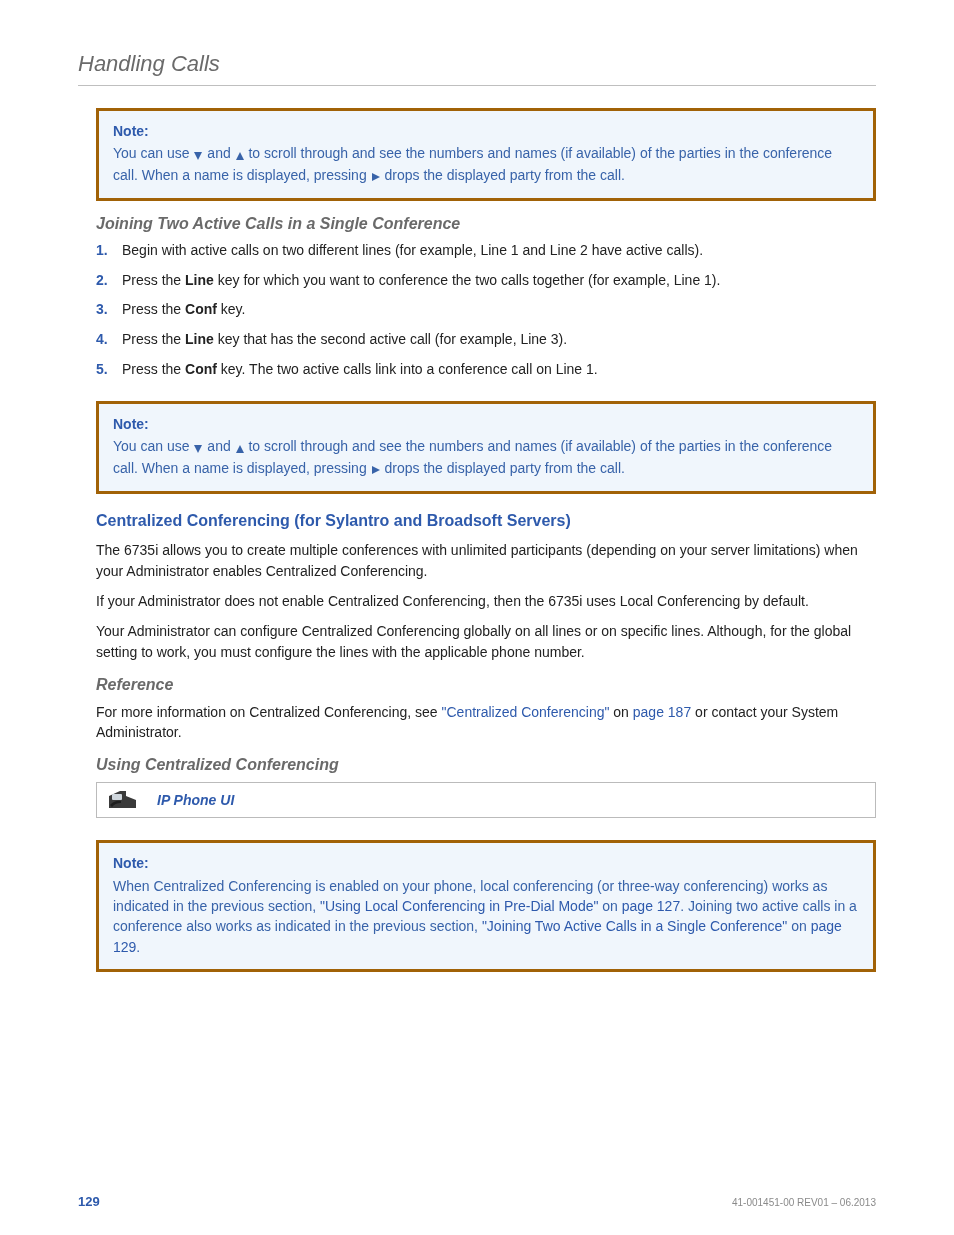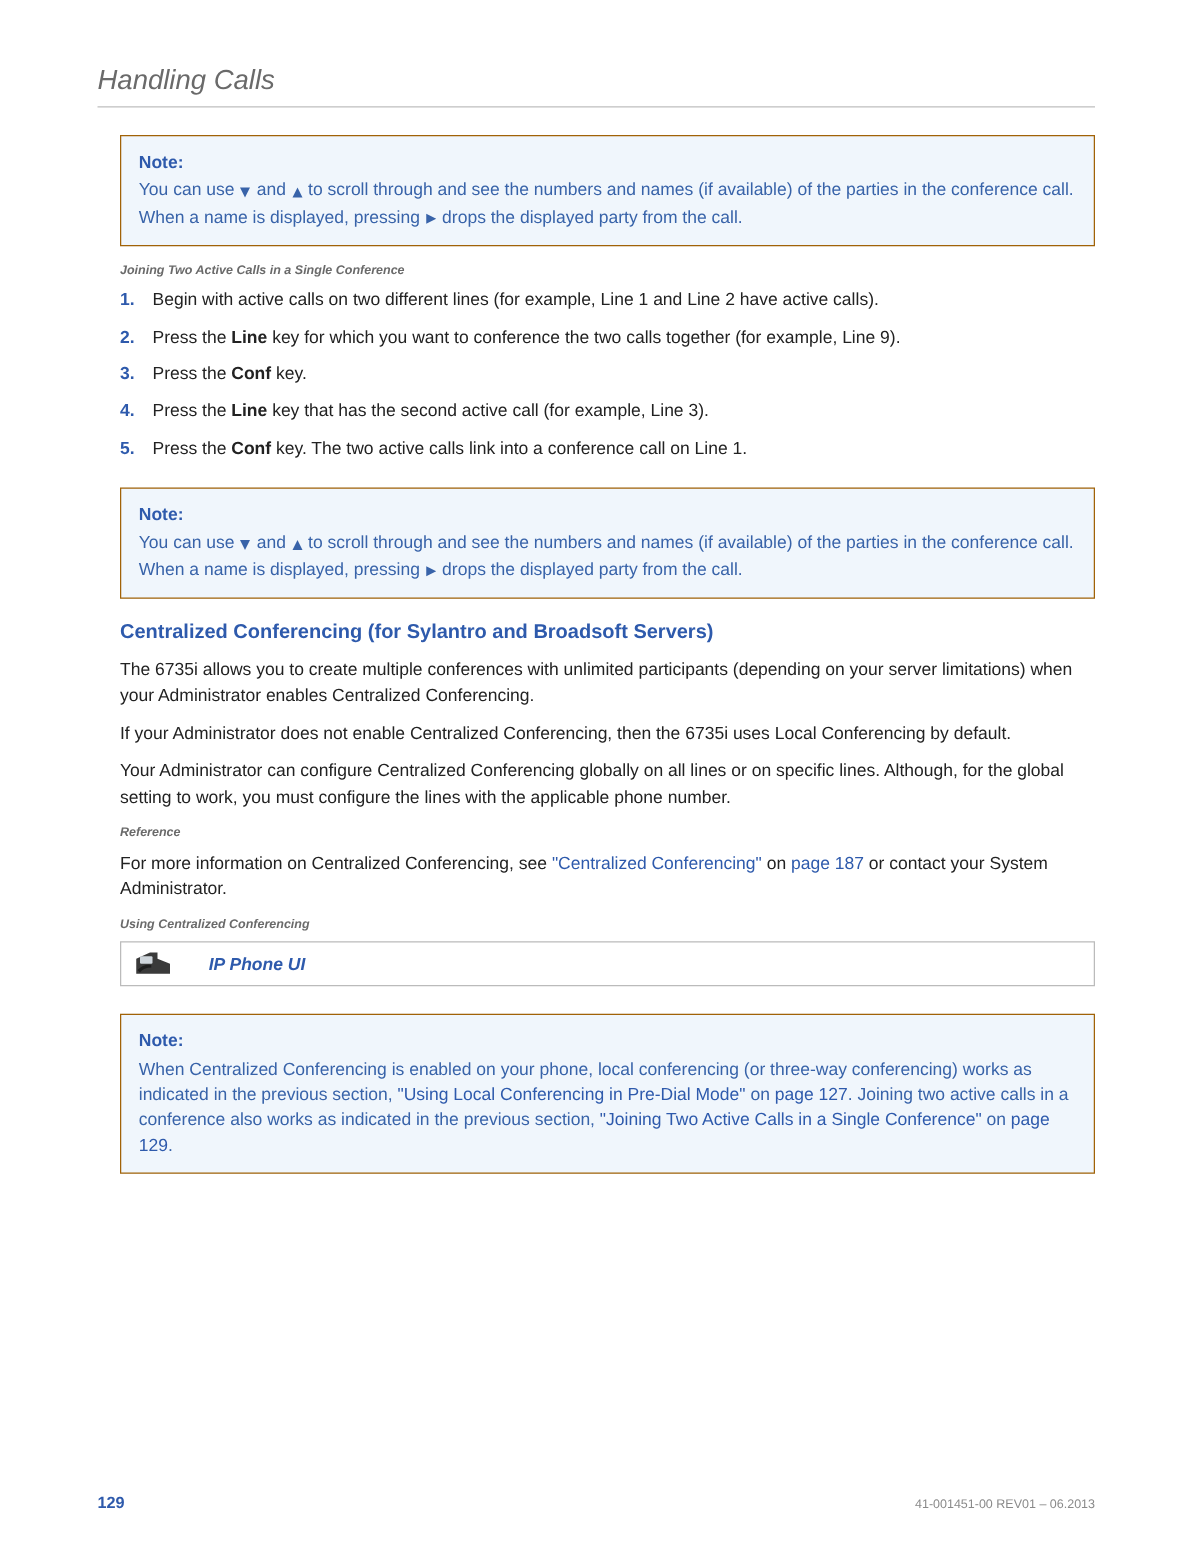--- a/index.html
+++ b/index.html
@@ -28,21 +28,21 @@
   }
   .header-rule {
     border: none;
     border-top: 1px solid #bfbfbf;
     margin: 0 0 22px 0;
   }
   .content {
     padding-left: 18px;
   }
   .note-box {
-    border: 1px solid #a16207;
+    border: 3px solid #a16207;
     background: #f0f6fc;
     padding: 10px 14px 12px 14px;
     margin: 0 0 12px 0;
     line-height: 1.45;
   }
   .note-title {
     color: #2e5aac;
     font-weight: bold;
     margin-bottom: 2px;
   }
@@ -55,21 +55,21 @@
   }
   .arrow-down svg, .arrow-up svg, .arrow-right svg {
     display: inline-block;
     vertical-align: middle;
   }
   .sub-italic {
     font-style: italic;
     font-weight: bold;
     color: #6a6a6a;
     margin: 14px 0 8px 0;
-    font-size: 10px;
+    font-size: 16px;
   }
   .h3-blue {
     color: #2e5aac;
     font-weight: bold;
     font-size: 16px;
     margin: 18px 0 10px 0;
   }
   .ol {
     list-style: none;
     padding: 0;
@@ -92,21 +92,21 @@
     line-height: 1.45;
   }
   .b { font-weight: bold; text-align: right; }
   .link { color: #2e5aac; }
   .ui-box {
     border: 1px solid #bbb;
     padding: 4px 8px;
     margin: 6px 0 16px 0;
     display: flex;
     align-items: center;
-    gap: 26px;
+    gap: 16px;
   }
   .ui-box .label {
     color: #2e5aac;
     font-weight: bold;
     font-style: italic;
   }
   .ui-box .iconwrap {
     width: 36px;
     height: 26px;
     display: flex;
@@ -156,21 +156,21 @@
 
     <div class="sub-italic">Joining Two Active Calls in a Single Conference</div>
 
     <ol class="ol">
       <li>
         <span class="num">1.</span>
         <span>Begin with active calls on two different lines (for example, Line 1 and Line 2 have active calls).</span>
       </li>
       <li>
         <span class="num">2.</span>
-        <span><span>Press the </span><span class="b">Line</span><span> key for which you want to conference the two calls together (for example, Line 9).</span></span>
+        <span><span>Press the </span><span class="b">Line</span><span> key for which you want to conference the two calls together (for example, Line 1).</span></span>
       </li>
       <li>
         <span class="num">3.</span>
         <span><span>Press the </span><span class="b">Conf</span><span> key.</span></span>
       </li>
       <li>
         <span class="num">4.</span>
         <span><span>Press the </span><span class="b">Line</span><span> key that has the second active call (for example, Line 3).</span></span>
       </li>
       <li>

